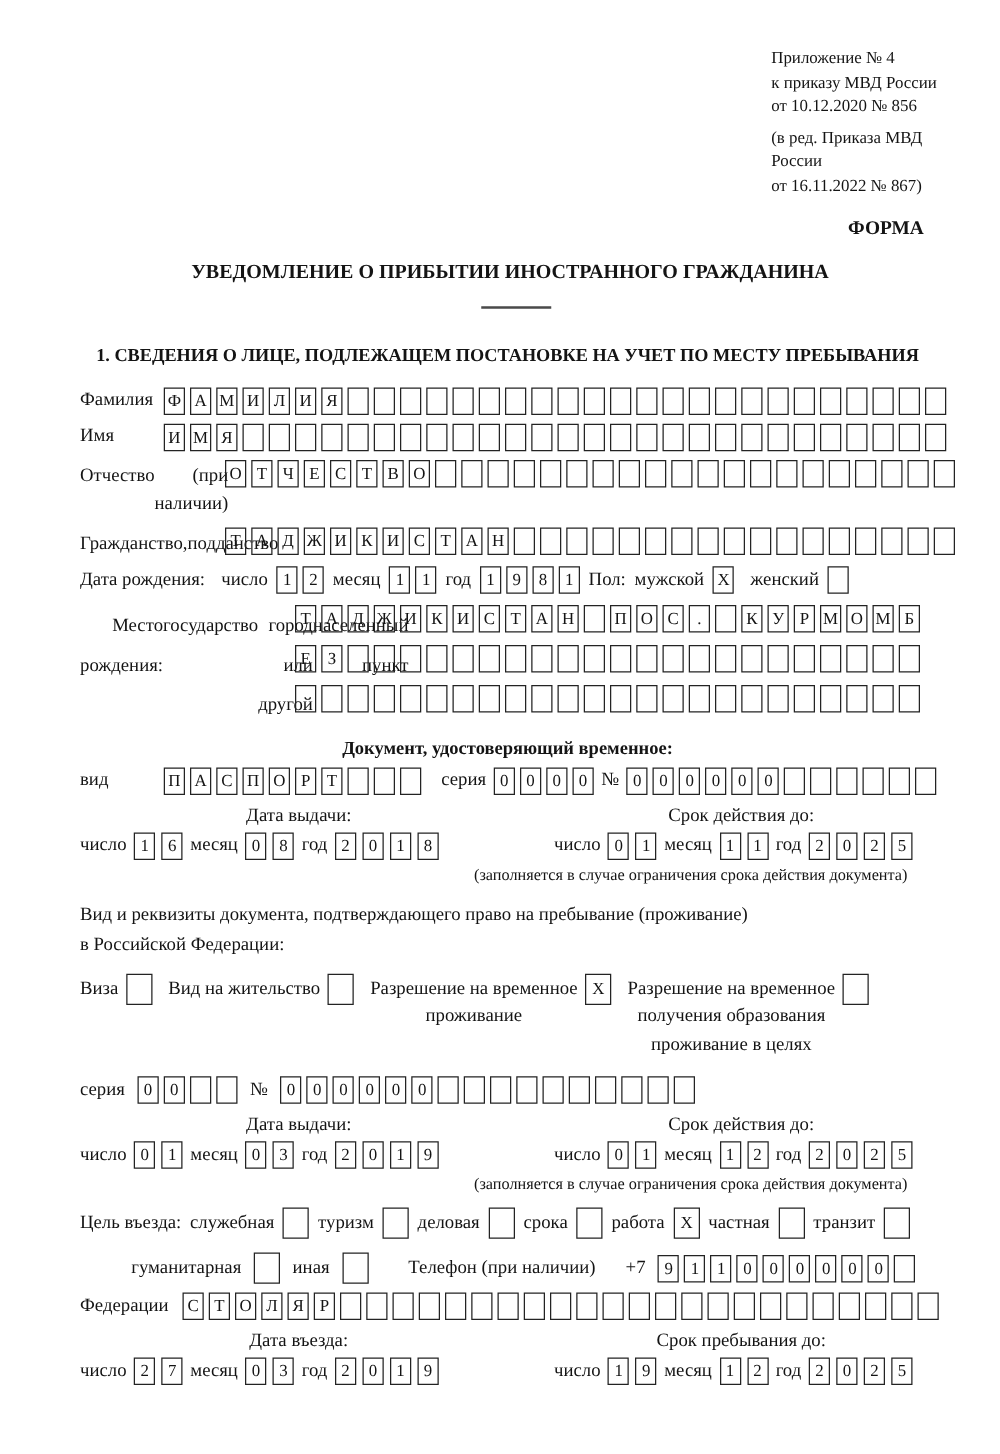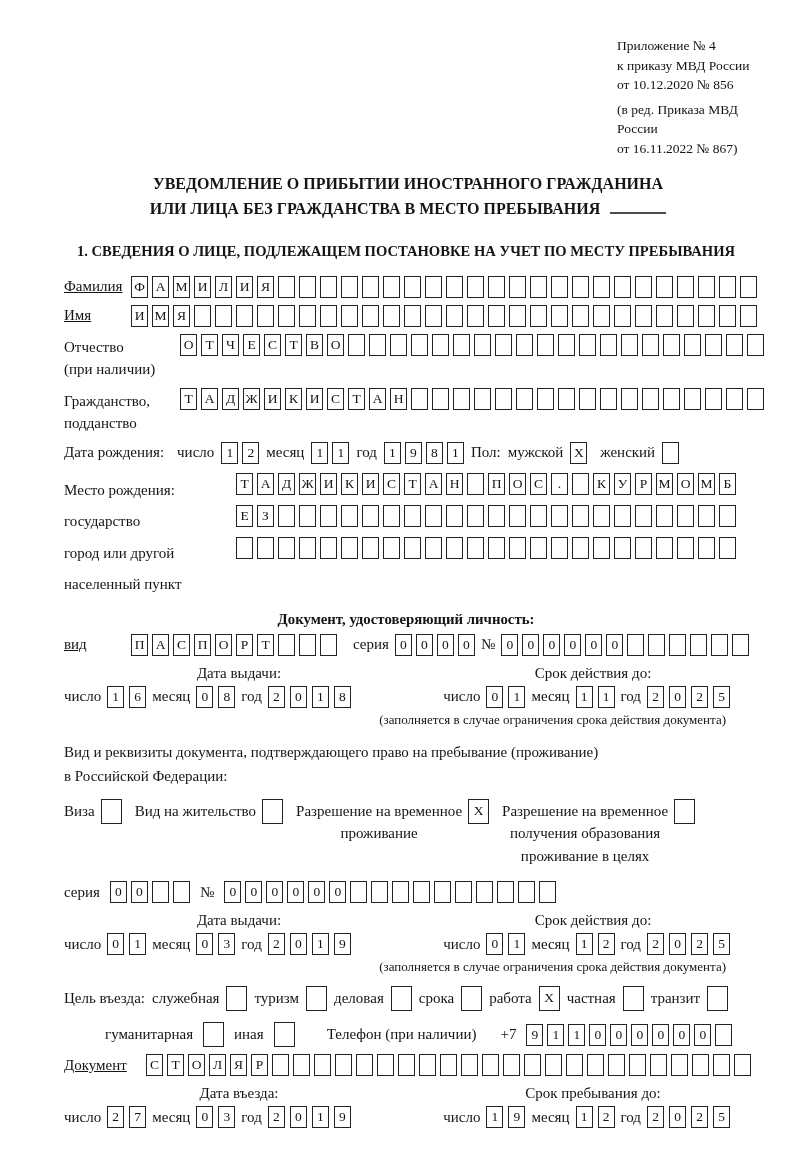--- a/index.html
+++ b/index.html
@@ -17,22 +17,22 @@
   .appendix-note { margin-top: 5px; }
 
   .forma { font-weight: bold; text-align: right; padding-right: 33px; margin-top: 16px; font-size: 15.5px; }
 
   .title { text-align: center; font-weight: bold; font-size: 16px; line-height: 1.55; margin-top: 14px; margin-left: -20px; }
   .blank-line { display: inline-block; width: 56px; border-bottom: 2.2px solid #4a4a4a; height: 0.95em; margin-left: 10px; }
 
   .section-title { text-align: center; font-weight: bold; font-size: 14.6px; margin-top: 21px; margin-left: -24px; }
 
   .row { display: flex; align-items: flex-start; margin-top: 7px; }
-  .lbl { flex: none; padding-top: 2px; text-decoration: underline; }
-  .lbl2 { flex: none; display: flex; flex-direction: column; line-height: 1.5; padding-top: 2px; }
+  .lbl { flex: none; padding-top: 2px; }
+  .lbl2 { flex: none; display: flex; line-height: 1.5; padding-top: 2px; text-align: right; }
   .w67 { width: 67px; } .w82 { width: 82px; } .w116 { width: 116px; }
   .w141 { width: 141px; }
 
   .boxes { display: inline-flex; gap: 4px; flex: none; }
   .cell {
     flex: none; width: 17px; height: 22px;
     border: 1.7px solid #232323;
     text-align: center; line-height: 19px; font-size: 13.5px;
   }
   .boxes-lg .cell { width: 21px; height: 25px; line-height: 22px; }
@@ -75,25 +75,26 @@
         <div>Приложение № 4</div>
         <div>к приказу МВД России</div>
         <div>от 10.12.2020 № 856</div>
       </div>
     <div class="appendix-note">
         <div>(в ред. Приказа МВД России</div>
         <div>от 16.11.2022 № 867)</div>
       </div>
   </div>
 
+  <div class="forma">ФОРМА</div>
 
   <div class="title">
     <div>УВЕДОМЛЕНИЕ О ПРИБЫТИИ ИНОСТРАННОГО ГРАЖДАНИНА</div>
     <div>
-      <span>ИЛИ ЛИЦА БЕЗ ГРАЖДАНСТВА В МЕСТО ПРЕБЫВАНИЯ</span><span class="blank-line"></span>
+      <span class="blank-line"></span>
     </div>
   </div>
 
   <div class="section-title">1. СВЕДЕНИЯ О ЛИЦЕ, ПОДЛЕЖАЩЕМ ПОСТАНОВКЕ НА УЧЕТ ПО МЕСТУ ПРЕБЫВАНИЯ</div>
 
   <div class="row" style="margin-top:16px;">
     <span class="lbl w67">Фамилия</span>
     <span class="boxes">
         <span class="cell">Ф</span>
         <span class="cell">А</span>
@@ -352,21 +353,21 @@
           <span class="cell"></span>
           <span class="cell"></span>
           <span class="cell"></span>
           <span class="cell"></span>
           <span class="cell"></span>
           <span class="cell"></span>
         </span>
     </span>
   </div>
 
-  <div class="center-bold">Документ, удостоверяющий личность:</div>
+  <div class="center-bold">Документ, удостоверяющий временное:</div>
 
   <div class="row" style="align-items:center; margin-top:6px;">
     <span class="lbl w67" style="padding-top:0;">вид</span>
     <span class="boxes">
         <span class="cell">П</span>
         <span class="cell">А</span>
         <span class="cell">С</span>
         <span class="cell">П</span>
         <span class="cell">О</span>
         <span class="cell">Р</span>
@@ -614,21 +615,21 @@
         <span class="cell">0</span>
         <span class="cell">0</span>
         <span class="cell">0</span>
         <span class="cell">0</span>
         <span class="cell">0</span>
         <span class="cell"></span>
       </span>
   </div>
 
   <div class="row" style="align-items:center;">
-    <span class="lbl w82" style="padding-top:0;">Документ</span>
+    <span class="lbl w82" style="padding-top:0;">Федерации</span>
     <span class="boxes">
         <span class="cell">С</span>
         <span class="cell">Т</span>
         <span class="cell">О</span>
         <span class="cell">Л</span>
         <span class="cell">Я</span>
         <span class="cell">Р</span>
         <span class="cell"></span>
         <span class="cell"></span>
         <span class="cell"></span>

